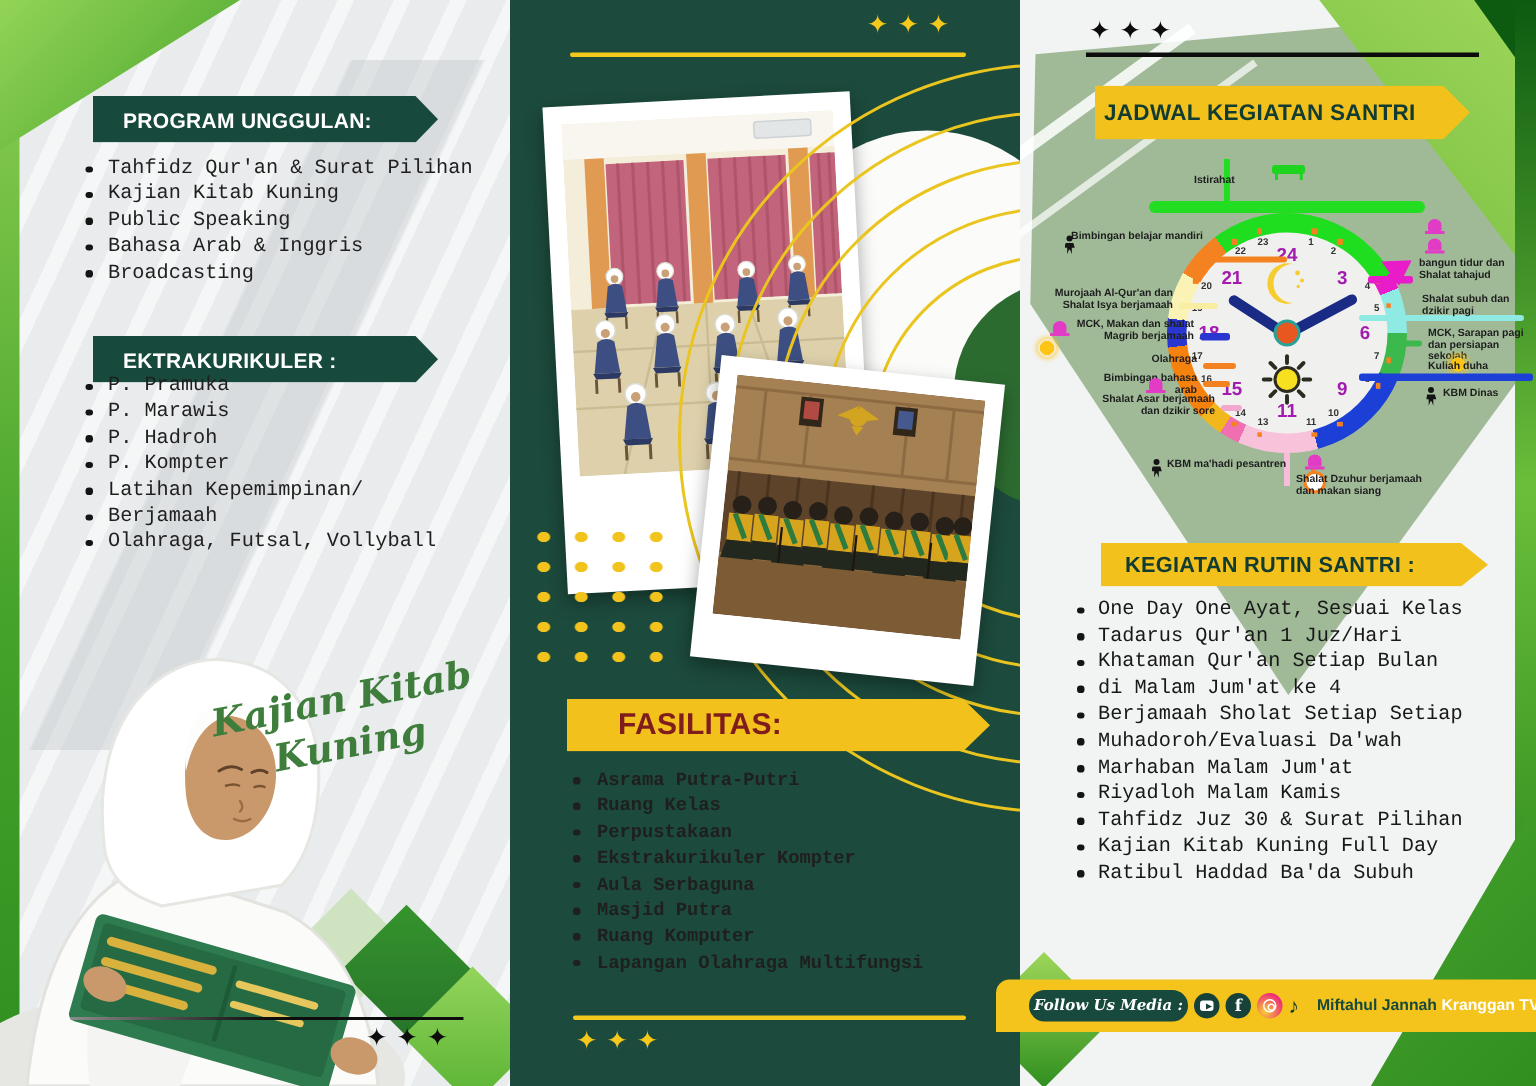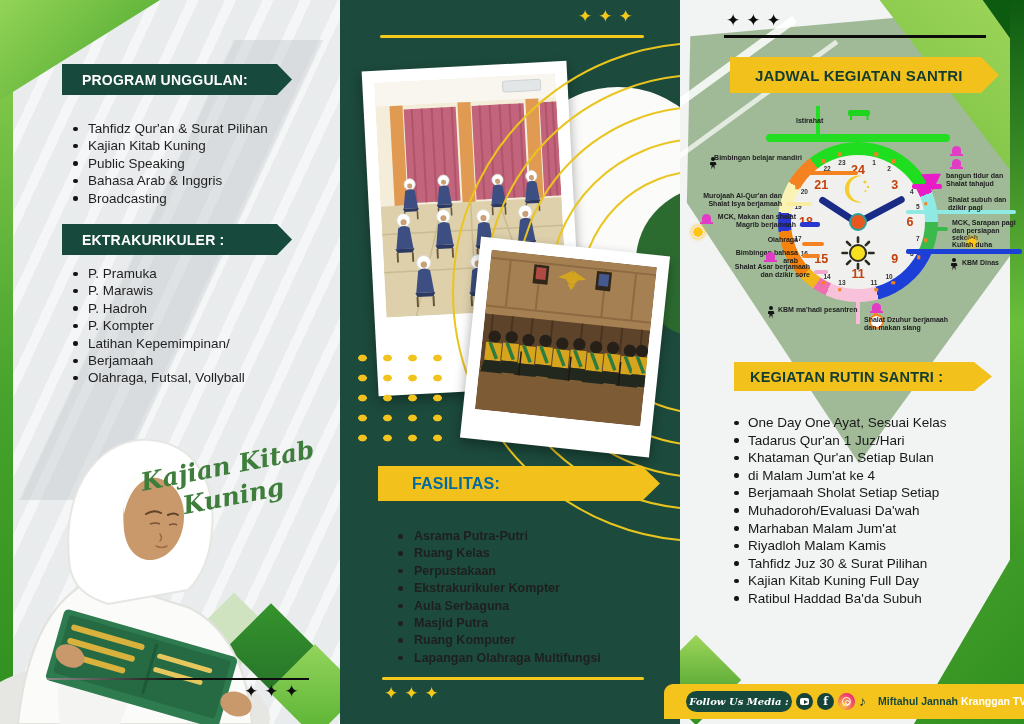--- a/index.html
+++ b/index.html
@@ -15,21 +15,21 @@
   .d1{left:206px;top:604px;width:56px;height:56px;background:#cfe3c0;}
   .d2{left:240px;top:616px;width:62px;height:62px;background:linear-gradient(135deg,#35942c,#27742a);}
   .d3{left:282px;top:658px;width:66px;height:66px;background:linear-gradient(135deg,#94d45c,#57b232);}
 
   .banner{position:absolute;display:flex;align-items:center;font-weight:800;letter-spacing:.2px;z-index:6;}
   .banner-green{background:#17493c;color:#fff;clip-path:polygon(0 0,calc(100% - 15px) 0,100% 50%,calc(100% - 15px) 100%,0 100%);}
   .banner-yellow{background:#f2c11c;color:#123c31;clip-path:polygon(0 0,calc(100% - 18px) 0,100% 50%,calc(100% - 18px) 100%,0 100%);}
   .b-program{left:62px;top:64px;width:210px;height:31px;font-size:14px;padding-left:20px;}
   .b-ekstra{left:62px;top:224px;width:210px;height:31px;font-size:14px;padding-left:20px;}
 
-  .plist{position:absolute;list-style:none;margin:16px;padding:0;z-index:6;}
+  .plist{position:absolute;list-style:none;margin:0;padding:0;z-index:6;font-family:Liberation Mono, monospace;}
   .plist li{position:relative;padding-left:17px;font-size:13.5px;line-height:17.4px;color:#1f1f1f;font-weight:500;}
   .plist li::before{content:"";position:absolute;left:2px;top:6.5px;width:4.5px;height:4.5px;border-radius:50%;background:#141414;}
   .program-list{left:55px;top:104px;width:280px;}
   .ekstra-list{left:55px;top:249px;width:280px;}
 
   .girl{position:absolute;left:0;top:418px;width:285px;height:306px;z-index:2;}
   .script-caption{position:absolute;left:138px;top:450px;width:185px;transform:rotate(-11deg);font-family:"DejaVu Serif",serif;font-style:italic;font-weight:700;font-size:25px;line-height:31px;color:#3e7d3c;text-align:center;z-index:3;}
   .lline{position:absolute;left:47px;top:678px;width:262px;height:2px;background:linear-gradient(90deg,#8b8b8b,#0d0d0d 50%);z-index:3;}
   .starrow{position:absolute;z-index:4;white-space:nowrap;}
   .star{display:inline-block;margin-right:6px;font-size:17px;line-height:17px;}
@@ -41,54 +41,54 @@
   .mstars{left:238px;top:8px;color:#f4c91c;}
   .mline-top{position:absolute;left:40px;top:35px;width:264px;height:3px;background:#f4c91c;border-radius:2px;}
   .white-circle{position:absolute;left:173px;top:87px;width:210px;height:210px;border-radius:50%;background:#fbfbf9;z-index:1;}
   .green-quarter{position:absolute;left:296px;top:186px;width:130px;height:150px;background:#2c6b30;border-radius:60% 0 0 45% / 50% 0 0 50%;z-index:1;}
   .arc{position:absolute;border:2.5px solid #eac51f;border-radius:50%;background:transparent;z-index:3;}
   .photo-card{position:absolute;background:#fff;box-shadow:0 5px 12px rgba(0,0,0,.35);}
   .photo1{left:30px;top:66px;width:205px;height:325px;transform:rotate(-3deg);z-index:2;}
   .photo2{left:130px;top:246px;width:190px;height:202px;transform:rotate(6deg);z-index:4;}
   .photo-card svg{position:absolute;left:12px;top:12px;}
   .dots{position:absolute;left:10px;top:348px;width:100px;height:100px;z-index:2;background-image:radial-gradient(#f2c31c 4px,transparent 4.6px);background-size:25px 20px;}
-  .b-fasilitas{left:38px;top:466px;width:248px;height:35px;font-size:16px;padding-left:34px;color:#0369a1;}
+  .b-fasilitas{left:38px;top:466px;width:248px;height:35px;font-size:20px;padding-left:34px;color:#7f1d1d;}
   .fas-list{left:40px;top:512px;width:292px;}
   .fas-list li{font-size:12.5px;line-height:17.4px;font-weight:600;padding-left:18px;}
   .fas-list li::before{background:currentColor;top:6px;}
   .c-white{color:#ffffff;}
   .c-yellow{color:#f0c82a;}
   .mline-bot{position:absolute;left:42px;top:677px;width:262px;height:3px;background:#f4c91c;border-radius:2px;}
   .mstars-bot{left:44px;top:685px;color:#f4c91c;}
 
   
   .panel-right{position:absolute;left:680px;top:0;width:344px;height:724px;background:#f2f3f3;overflow:hidden;}
   .rp-sage{position:absolute;inset:0;background:rgba(146,175,135,.85);clip-path:polygon(3% 5%,97% 1%,98% 34%,52% 64%,2% 28%);}
   .rp-tri-tr{position:absolute;inset:0;background:linear-gradient(220deg,#9ed65a,#3f9e1f 70%);clip-path:polygon(58% 0,100% 0,100% 26%);}
   .rp-corner{position:absolute;inset:0;background:#0d5a11;clip-path:polygon(88% 0,100% 0,100% 8%);}
   .rp-right-strip{position:absolute;right:0;top:0;width:14px;height:100%;background:linear-gradient(180deg,#0d5a11,#6abf3a 45%,#1d7a15);}
   .rp-tri-br{position:absolute;inset:0;background:linear-gradient(135deg,#8fd454,#2f8f1f);clip-path:polygon(100% 74%,100% 100%,68% 100%);}
   .rp-diamond{position:absolute;left:-16px;top:648px;width:64px;height:64px;transform:rotate(45deg);background:linear-gradient(135deg,#9ed65a,#2f8f1f);}
   .rp-slash1{position:absolute;left:-30px;top:62px;width:160px;height:8px;background:rgba(255,255,255,.85);transform:rotate(-36deg);}
   .rp-slash2{position:absolute;left:-24px;top:98px;width:200px;height:5px;background:rgba(255,255,255,.7);transform:rotate(-36deg);}
   .rstars{left:46px;top:12px;color:#0b0b0b;}
   .rline{position:absolute;left:44px;top:35px;width:262px;height:2.5px;background:#0c0c0c;}
-  .b-jadwal{left:50px;top:57px;width:244px;height:36px;font-size:15px;padding-left:25px;}
+  .b-jadwal{left:50px;top:57px;width:244px;height:36px;font-size:15px;padding-left:6px;}
   .b-rutin{left:54px;top:362px;width:242px;height:29px;font-size:14.5px;padding-left:16px;}
   .rutin-list{left:36px;top:398px;width:302px;}
   .rutin-list li{font-size:13.5px;line-height:17.6px;color:#181818;padding-left:16px;}
 
   
   .clock-area{position:absolute;left:0;top:100px;width:344px;height:282px;z-index:3;}
   .dial{position:absolute;left:90px;top:34px;width:176px;height:176px;z-index:3;}
   .ring{position:absolute;inset:8px;border-radius:50%;
     background:conic-gradient(#1fdd1f 0deg 60deg,#e81cc8 60deg 68deg,#8feae3 68deg 90deg,#3cb94d 90deg 113deg,#1c3fd8 113deg 165deg,#f8c3da 165deg 204deg,#ef6fb0 204deg 214deg,#f2b71c 214deg 226deg,#f5820c 226deg 263deg,#2936cf 263deg 277deg,#fbf3b5 277deg 300deg,#f58220 300deg 323deg,#1fdd1f 323deg 360deg);}
   .face{position:absolute;inset:21px;border-radius:50%;background:#f0f0ee;}
   .cnum{position:absolute;transform:translate(-50%,-50%);font-size:6.5px;font-weight:700;color:#333;z-index:4;}
-  .cnum.maj{font-size:12.5px;font-weight:800;color:#c2410c;}
+  .cnum.maj{font-size:12.5px;font-weight:800;color:#a21caf;}
   .ctick{position:absolute;width:3.5px;height:3.5px;background:#f58220;transform:translate(-50%,-50%);z-index:4;}
   .hand{position:absolute;left:84px;width:7px;border-radius:4px;background:#1a2b86;transform-origin:50% 100%;z-index:5;}
   .hand-a{top:44px;height:45px;transform:rotate(-57deg);}
   .hand-b{top:36px;height:53px;transform:rotate(62deg);}
   .cap{position:absolute;left:79px;top:79px;width:14px;height:14px;border-radius:50%;background:#e8571f;border:2px solid #2aa198;z-index:6;}
   .cmoon{position:absolute;left:73px;top:40px;width:30px;height:30px;z-index:4;}
   .csun{position:absolute;left:71px;top:102px;width:34px;height:34px;z-index:4;}
   .green-topbar{position:absolute;left:86px;top:34px;width:184px;height:8px;background:#23dd23;border-radius:4px;z-index:2;}
   .vline-top{position:absolute;left:136px;top:6px;width:4px;height:32px;background:#23dd23;z-index:2;}
   .vline-bottom{position:absolute;left:176px;top:190px;width:4px;height:34px;background:#f6bcd9;z-index:2;}
@@ -142,21 +142,21 @@
   .pos-l6 .mosque-icon{left:38px;top:-12px;}
   .pos-bl .person-icon{left:-12px;top:0;}
   .pos-bl .watch-icon{right:-18px;top:8px;}
   .pos-bottom .mosque-icon{left:6px;top:-14px;}
   .pos-r1 .m1{left:4px;top:-27px;}
   .pos-r1 .m2{left:4px;top:-14px;}
   .pos-r3 .sun-mini-icon{left:14px;top:18px;}
   .pos-r5 .person-icon{left:-13px;top:-1px;}
 
   
-  .footer{position:absolute;left:664px;top:684px;width:360px;height:35px;background:#f4c41c;border-top-left-radius:9px;z-index:9;text-align:right;}
+  .footer{position:absolute;left:664px;top:653px;width:360px;height:35px;background:#f4c41c;border-top-left-radius:9px;z-index:9;text-align:right;}
   .follow-pill{position:absolute;left:22px;top:7px;width:106px;height:21px;background:#17493c;border-radius:11px;color:#fff;font-family:"DejaVu Serif",serif;font-style:italic;font-weight:700;font-size:10px;display:flex;align-items:center;justify-content:center;}
   .sicon{position:absolute;top:9px;width:17px;height:17px;border-radius:50%;background:#16423a;}
   .yt{left:132px;}
   .yt::before{content:"";position:absolute;left:4px;top:5px;width:9px;height:7px;background:#fff;border-radius:2px;}
   .yt::after{content:"";position:absolute;left:7.5px;top:6.6px;border-left:4px solid #16423a;border-top:2px solid transparent;border-bottom:2px solid transparent;}
   .fb{left:153px;}
   .fb::before{content:"f";color:#fff;font-weight:700;font-size:11px;position:absolute;left:6.2px;top:2px;font-family:"DejaVu Serif",serif;}
   .ig{left:174px;background:radial-gradient(circle at 32% 72%,#f9ce34,#ee2a7b 75%);}
   .ig::before{content:"";position:absolute;inset:4px;border:1.6px solid #fff;border-radius:5px;}
   .ig::after{content:"";position:absolute;left:7px;top:7px;width:3px;height:3px;border:1.2px solid #fff;border-radius:50%;}

